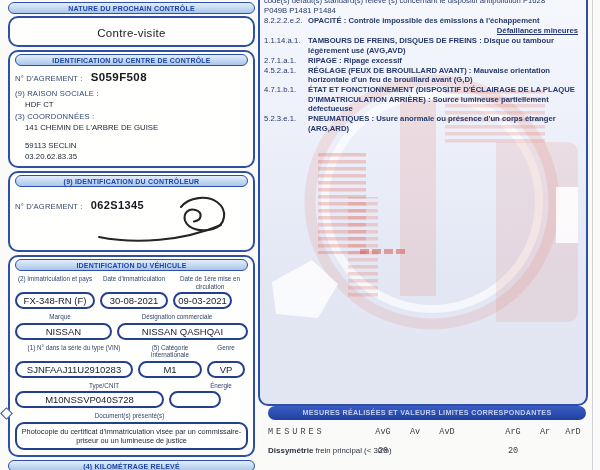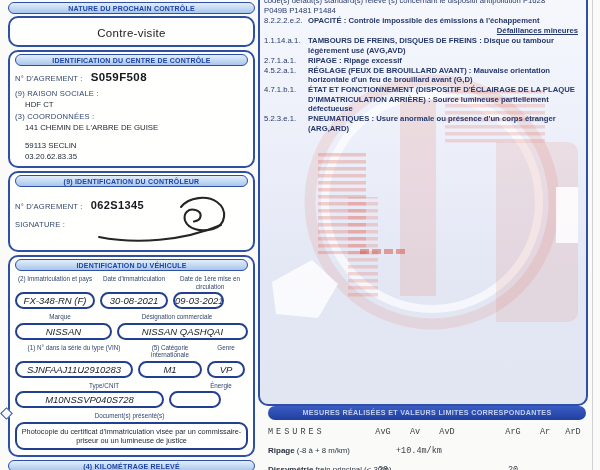--- a/index.html
+++ b/index.html
@@ -35,21 +35,21 @@
 
   .controleur-body { position:relative; height:46px; }
   .sig-svg { position:absolute; right:2px; top:-4px; }
 
   .veh-lblrow { display:flex; gap:5px; margin-top:4px; }
   .veh-lblrow .vl { font-size:6.3px; color:#33466e; text-align:center; line-height:7.5px; }
   .veh-boxrow { display:flex; gap:5px; margin-top:2px; }
   .fbox {
     border:2px solid #223f90; border-radius:9px; background:#fff;
     height:17px; line-height:13.5px; text-align:center; font-size:9.5px; color:#181d26;
-    white-space:nowrap; overflow:hidden;font-style:italic;
+    white-space:nowrap; overflow:hidden;
   }
   .docbox {
     border:2px solid #223f90; border-radius:9px; background:#fff;
     margin-top:2px; padding:3px 4px; font-size:7.3px; color:#222a38; text-align:center; line-height:9px;
   }
 
   
   .defects-panel {
     position:absolute; left:258px; top:-10px; width:330px; height:416px;
     border:2px solid #2e4fa3; border-radius:10px;
@@ -117,40 +117,39 @@
       <div class="val ind mt2">03.20.62.83.35</div>
     </div>
 
     <div class="sec box">
       <div class="pill">(9) IDENTIFICATION DU CONTRÔLEUR</div>
       <div class="controleur-body">
         <div class="ag-row mt12">
           <span class="lbl">N° D'AGREMENT :</span>
           <span class="ag-val" style="font-size:11px; font-weight:600;">062S1345</span>
         </div>
-        <div class="lbl mt9">SIGNATURE :</div>
         <svg class="sig-svg" width="165" height="52" viewBox="0 0 165 52">
           <path d="M100 12 C108 2 126 0 136 7 C147 15 145 30 132 34 C120 37.5 107 34 104 25.5 C102 18 107.5 13 114.5 15 C122 17.2 121 25.5 113 26.5" fill="none" stroke="#252525" stroke-width="2.1" stroke-linecap="round"></path>
           <path d="M18 42 C55 49.5 102 46 140 30" fill="none" stroke="#252525" stroke-width="2" stroke-linecap="round"></path>
         </svg>
       </div>
     </div>
 
     <div class="sec box">
       <div class="pill">IDENTIFICATION DU VÉHICULE</div>
 
       <div class="veh-lblrow">
         <div class="vl" style="width:80px;">(2) Immatriculation et pays</div>
         <div class="vl" style="width:68px;">Date d'immatriculation</div>
         <div class="vl" style="width:74px;">Date de 1ère mise en circulation</div>
       </div>
       <div class="veh-boxrow">
         <div class="fbox" style="width:80px;">FX-348-RN (F)</div>
         <div class="fbox" style="width:68px;">30-08-2021</div>
-        <div class="fbox" style="width:51px;">09-03-2021</div>
+        <div class="fbox" style="width:59px;">09-03-2021</div>
       </div>
 
       <div class="veh-lblrow">
         <div class="vl" style="width:90px;">Marque</div>
         <div class="vl" style="width:134px;">Désignation commerciale</div>
       </div>
       <div class="veh-boxrow">
         <div class="fbox" style="width:99px;">NISSAN</div>
         <div class="fbox" style="width:134px;">NISSAN QASHQAI</div>
       </div>
@@ -243,24 +242,20 @@
       <div class="mes-head">
         <span class="mes-label">MESURES</span>
         <span class="mcol c0">AvG</span>
         <span class="mcol c1">Av</span>
         <span class="mcol c2">AvD</span>
         <span class="mcol c3">ArG</span>
         <span class="mcol c4">Ar</span>
         <span class="mcol c5">ArD</span>
       </div>
       <div class="mes-row">
-        <span class="mes-rlabel"><b>Ripage</b><span> (-8 à + 8 m/km)</span></span>
-        <span class="mes-rval">+10.4m/km</span>
-      </div>
-      <div class="mes-row">
         <span class="mes-rlabel"><b>Dissymétrie</b><span> frein principal (&lt; 30%)</span></span>
         <span class="mes-v1">20</span>
         <span class="mes-v2">20</span>
       </div>
     </div>
   </div>
 
   <div class="page-edge-line"></div>
 </div>
 

